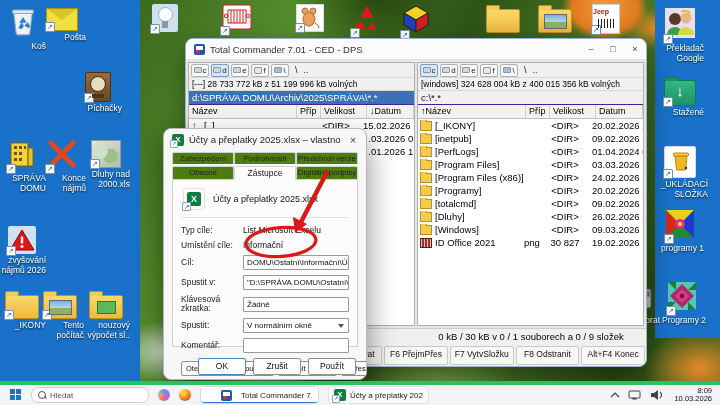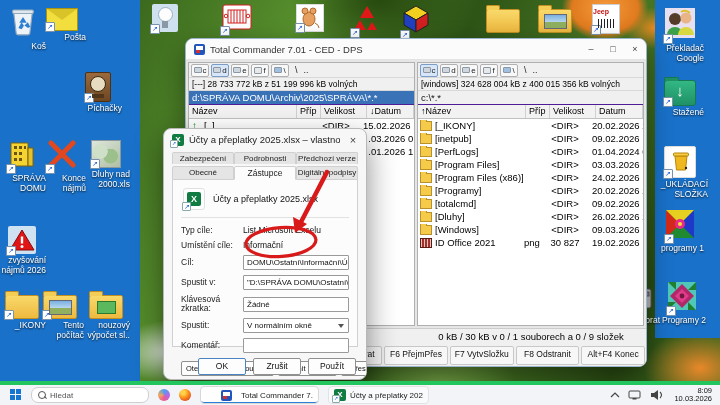--- a/index.html
+++ b/index.html
@@ -100,21 +100,21 @@
   
   #dlg{position:absolute;left:163px;top:128px;width:202px;height:250px;background:#f7f7f7;border:1px solid #b8b8b8;border-radius:8px;box-shadow:0 12px 30px rgba(0,0,0,.45);z-index:20;display:flex;flex-direction:column;overflow:hidden;}
   #dlg-title{height:21px;display:flex;align-items:center;padding-left:8px;flex:none;}
   .xlsm{width:12px;height:12px;background:#107c41;border-radius:2px;position:relative;margin-right:5px;flex:none;}
   .xlsm::before{content:"X";position:absolute;inset:0;color:#fff;font-size:8px;font-weight:bold;text-align:center;line-height:12px;}
   .xlsm .mini{position:absolute;left:-2px;bottom:-2px;width:6px;height:6px;background:#fff;border:1px solid #8aa;border-radius:1px;}
   .xlsm .mini::before{content:"\2197";position:absolute;left:0;top:-1px;width:6px;font-size:5px;line-height:7px;color:#1b5cd6;text-align:center;}
   #dlg-title .t{font-size:9.5px;color:#222;flex:1;white-space:nowrap;overflow:hidden;}
   #dlg-title .x{width:26px;text-align:center;font-size:11px;color:#444;}
   .tabs{display:flex;margin:2px 8px 0 8px;}
-  .tab{flex:1;text-align:center;font-size:8px;color:#222;background:#e5e5e5;border:1px solid #d0d0d0;border-bottom:none;border-radius:2px 2px 0 0;line-height:11px;white-space:nowrap;overflow:hidden;}
+  .tab{flex:1;text-align:center;font-size:8px;color:#222;background:#4d7c0f;border:1px solid #d0d0d0;border-bottom:none;border-radius:2px 2px 0 0;line-height:11px;white-space:nowrap;overflow:hidden;}
   .tabs.front .tab{line-height:12px;border-bottom:1px solid #d0d0d0;}
   .tabs.front .tab.active{background:#fcfcfc;border-bottom:1px solid #fcfcfc;font-size:8.5px;position:relative;top:0;}
   #dlg-page{flex:1;margin:0 8px 6px 8px;background:#fcfcfc;border:1px solid #d0d0d0;border-top:none;padding:6px 8px 4px 8px;display:flex;flex-direction:column;min-height:0;}
   #dlg-head{display:flex;align-items:center;gap:8px;padding:2px 0 7px 2px;border-bottom:1px solid #e2e2e2;margin-bottom:7px;}
   .xlbig2{width:20px;height:20px;background:#fff;border:1px solid #e0e0e0;border-radius:3px;position:relative;flex:none;}
   .xlbig2::before{content:"";position:absolute;left:3px;top:3px;width:14px;height:14px;background:#107c41;border-radius:2px;}
   .xlbig2::after{content:"X";position:absolute;left:3px;top:3px;width:14px;height:14px;color:#fff;font-size:9px;font-weight:bold;text-align:center;line-height:14px;}
   .xlbig2 .mini{position:absolute;left:-2px;bottom:-2px;width:7px;height:7px;background:#fff;border:1px solid #8aa;border-radius:1px;}
   #dlg-head .fname{font-size:9px;color:#111;}
   .frm{display:grid;grid-template-columns:58px 1fr;column-gap:4px;row-gap:5px;font-size:8.5px;color:#111;align-items:center;}

